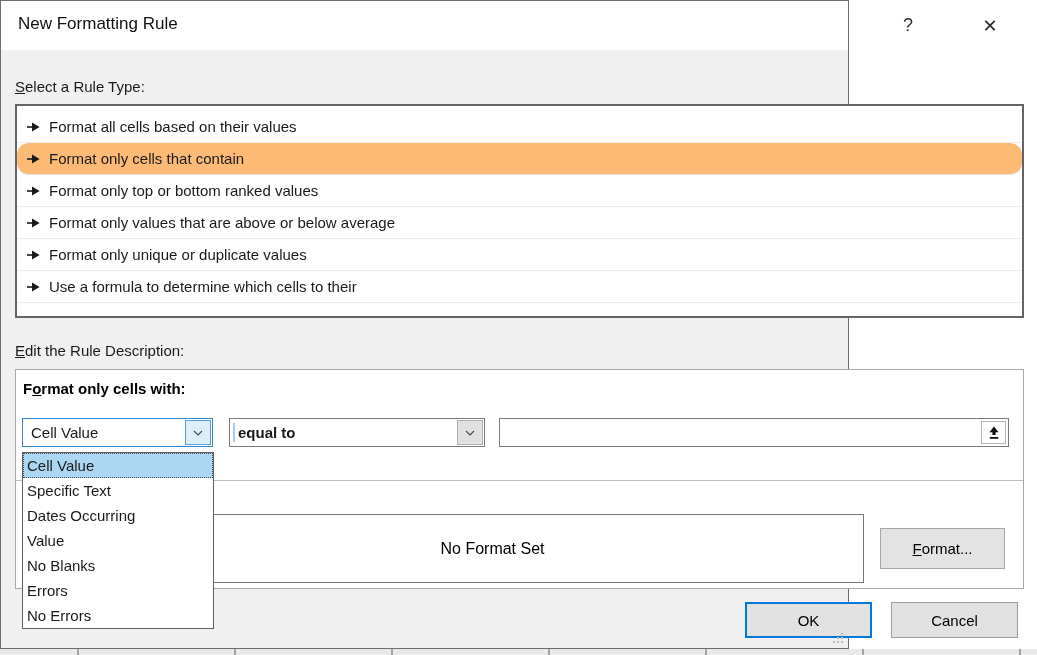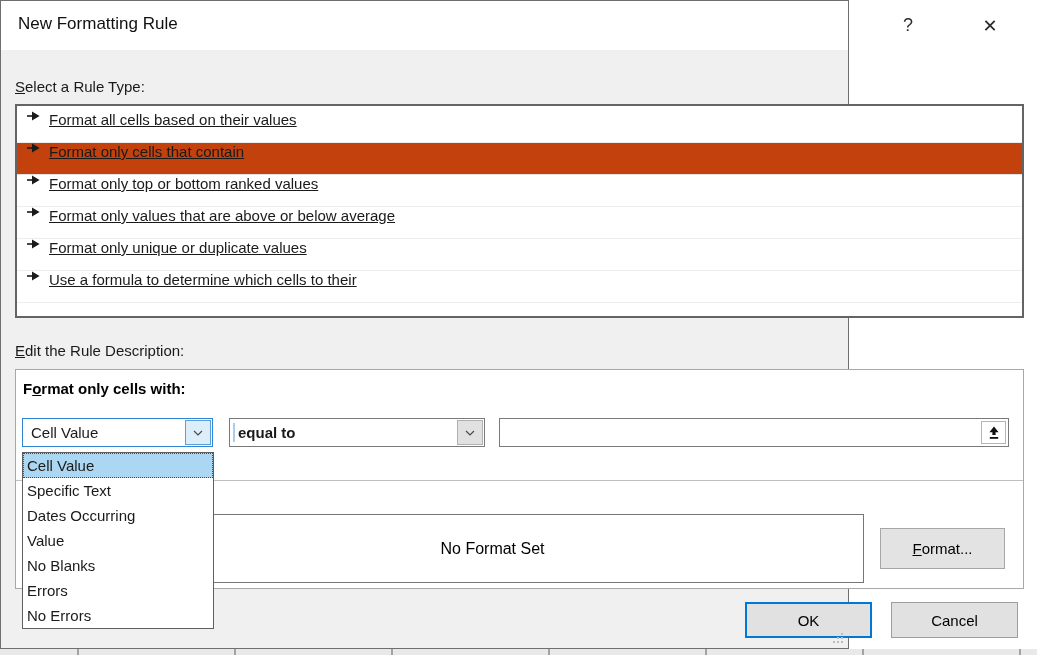--- a/index.html
+++ b/index.html
@@ -20,23 +20,23 @@
   .close-btn{left:966px;font-weight:300;font-size:18px;}
 
   
   .lbl{position:absolute;font-size:15px;color:#1a1a1a;}
   .lbl-select{left:14px;top:77px;}
   .lbl-edit{left:14px;top:341px;}
 
   
   .rule-list{position:absolute;left:14px;top:103px;width:1009px;height:214px;box-sizing:border-box;
              border:2px solid #646464;background:#ffffff;padding-top:5px;}
-  .rule-item{height:32px;box-sizing:border-box;display:flex;align-items:flex-start;
-             padding-left:10px;font-size:15px;border-bottom:1px solid #ededed;text-decoration:underline;}
-  .rule-item.selected{background:#c2410c;border-bottom-color:#e2e2e6;}
+  .rule-item{height:32px;box-sizing:border-box;display:flex;align-items:center;
+             padding-left:10px;font-size:15px;border-bottom:1px solid #ededed;}
+  .rule-item.selected{background:#fdba74;border-bottom-color:#e2e2e6;border-radius:12px;}
   .arrow-icon{width:14px;height:10px;margin-right:8px;flex:0 0 auto;display:inline-flex;}
 
   
   .groupbox{position:absolute;left:14px;top:368px;width:1009px;height:220px;box-sizing:border-box;
             border:1px solid #a8a8a8;background:#ffffff;}
   .group-label{position:absolute;left:22px;top:379px;font-size:15px;font-weight:bold;color:#000000;}
   .divider{position:absolute;left:15px;top:479px;width:1007px;height:1px;background:#bfbfbf;}
 
   .combo{position:absolute;top:417px;height:29px;box-sizing:border-box;background:#fff;font-size:15px;}
   .combo .val{position:absolute;left:8px;top:0;line-height:27px;white-space:nowrap;}

